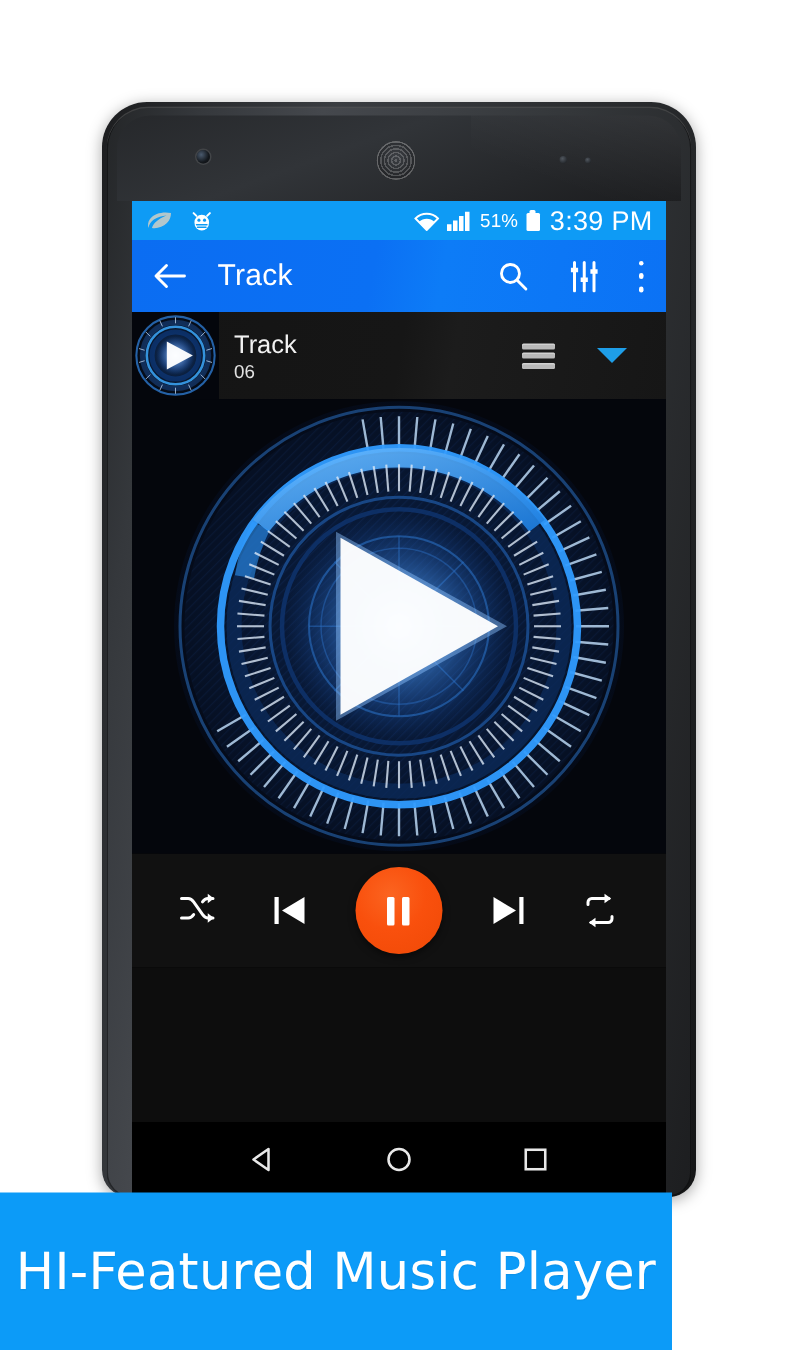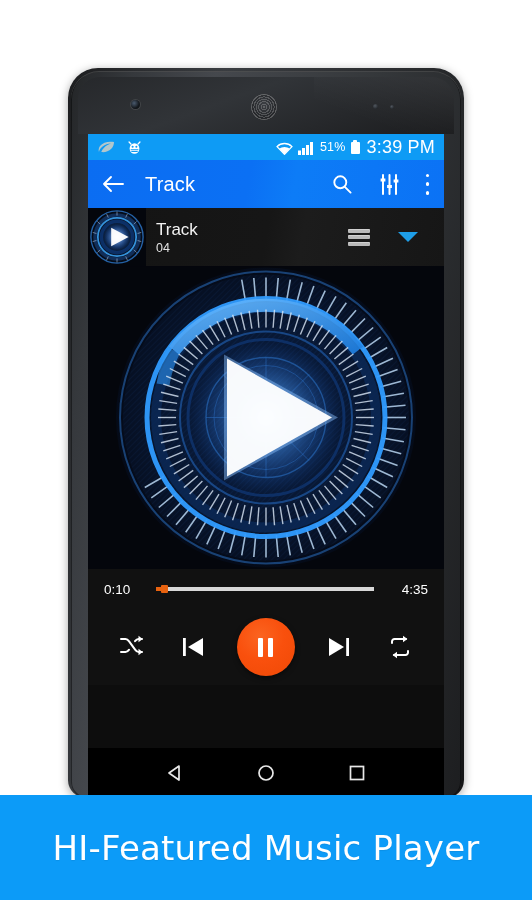--- a/index.html
+++ b/index.html
@@ -170,21 +170,21 @@
   #navbar{
     position:absolute; left:0; bottom:0; width:100%; height:50px;
     background:#000;
     display:flex; align-items:center; justify-content:space-around;
     padding:0 42px;
   }
   .nav-btn{ width:30px;height:30px;display:flex;align-items:center;justify-content:center;}
 
   
   #banner{
-    position:absolute; left:0; bottom:0; width:532px; height:105px;
+    position:absolute; left:0; bottom:0; width:448px; height:105px;
     background:#0c9bf8;
     display:flex; align-items:center; justify-content:center;
   }
   #banner-text{
     color:#ffffff;
     font-size:34px;
     font-family:"DejaVu Sans", sans-serif;
     letter-spacing:.2px;
     text-shadow:0 1px 1px rgba(0,0,0,.07);
   }
@@ -296,21 +296,21 @@
           <circle cx="50" cy="50" r="27" fill="none" stroke="#0d3d87" stroke-width="6" opacity=".6"></circle>
           <g stroke="#cfe6ff" stroke-width="1.1" opacity=".75">
             <path d="M50 6 v7 M68 10 l-3 6.5 M84 23 l-5 5 M92 42 l-6.5 2 M92 58 l-6.5-2 M84 77 l-5-5 M68 90 l-3-6.5 M50 94 v-7 M32 90 l3-6.5 M16 77 l5-5 M8 58 l6.5-2 M8 42 l6.5 2 M16 23 l5 5 M32 10 l3 6.5"></path>
           </g>
           <circle cx="50" cy="50" r="22" fill="url(#tglow)"></circle>
           <path d="M40 34 L70 50 L40 66 Z" fill="#ffffff" opacity=".96"></path>
         </svg>
       </div>
       <div id="np-text">
         <span id="np-title">Track</span>
-        <span id="np-sub">04</span>
+        <span id="np-sub">06</span>
       </div>
       <div id="np-actions">
         <span id="queue-icon">
             <i></i>
             <i></i>
             <i></i>
           </span>
         <span id="chevron-down"></span>
       </div>
     </div>
@@ -502,28 +502,20 @@
 
         <circle cx="160" cy="151" r="75" fill="url(#glow1)"></circle>
 
         <g>
           <path d="M118 88 L232 151 L118 214 Z" fill="#8fc4ff" opacity=".45"></path>
           <path d="M121 92 L226 151 L121 210 Z" fill="#ffffff" opacity=".96"></path>
         </g>
       </svg>
     </div>
 
-    <div id="seekbar-row">
-      <span id="time-current">0:10</span>
-      <span id="seek-track">
-        <span id="seek-fill" style="width: 3.8%;"></span>
-        <span id="seek-thumb" style="left: calc(3.8% - 3px);"></span>
-      </span>
-      <span id="time-total">4:35</span>
-    </div>
 
     <div id="controls">
       <span class="ctrl">
         <svg width="26" height="26" viewBox="0 0 26 26">
           <path d="M2 5h4.5c1.6 0 2.6.9 3.6 2.3l6 8.4c1 1.4 2 2.3 3.6 2.3H23" fill="none" stroke="#fff" stroke-width="2" stroke-linecap="round"></path>
           <path d="M2 18h4.5c1.6 0 2.6-.9 3.6-2.3" fill="none" stroke="#fff" stroke-width="2" stroke-linecap="round"></path>
           <path d="M16 7.2c1-1.4 2-2.2 3.6-2.2H23" fill="none" stroke="#fff" stroke-width="2" stroke-linecap="round"></path>
           <path d="M19.5 1.8 23.6 5l-4.1 3.2z" fill="#fff"></path>
           <path d="M19.5 14.8 23.6 18l-4.1 3.2z" fill="#fff"></path>
         </svg>

